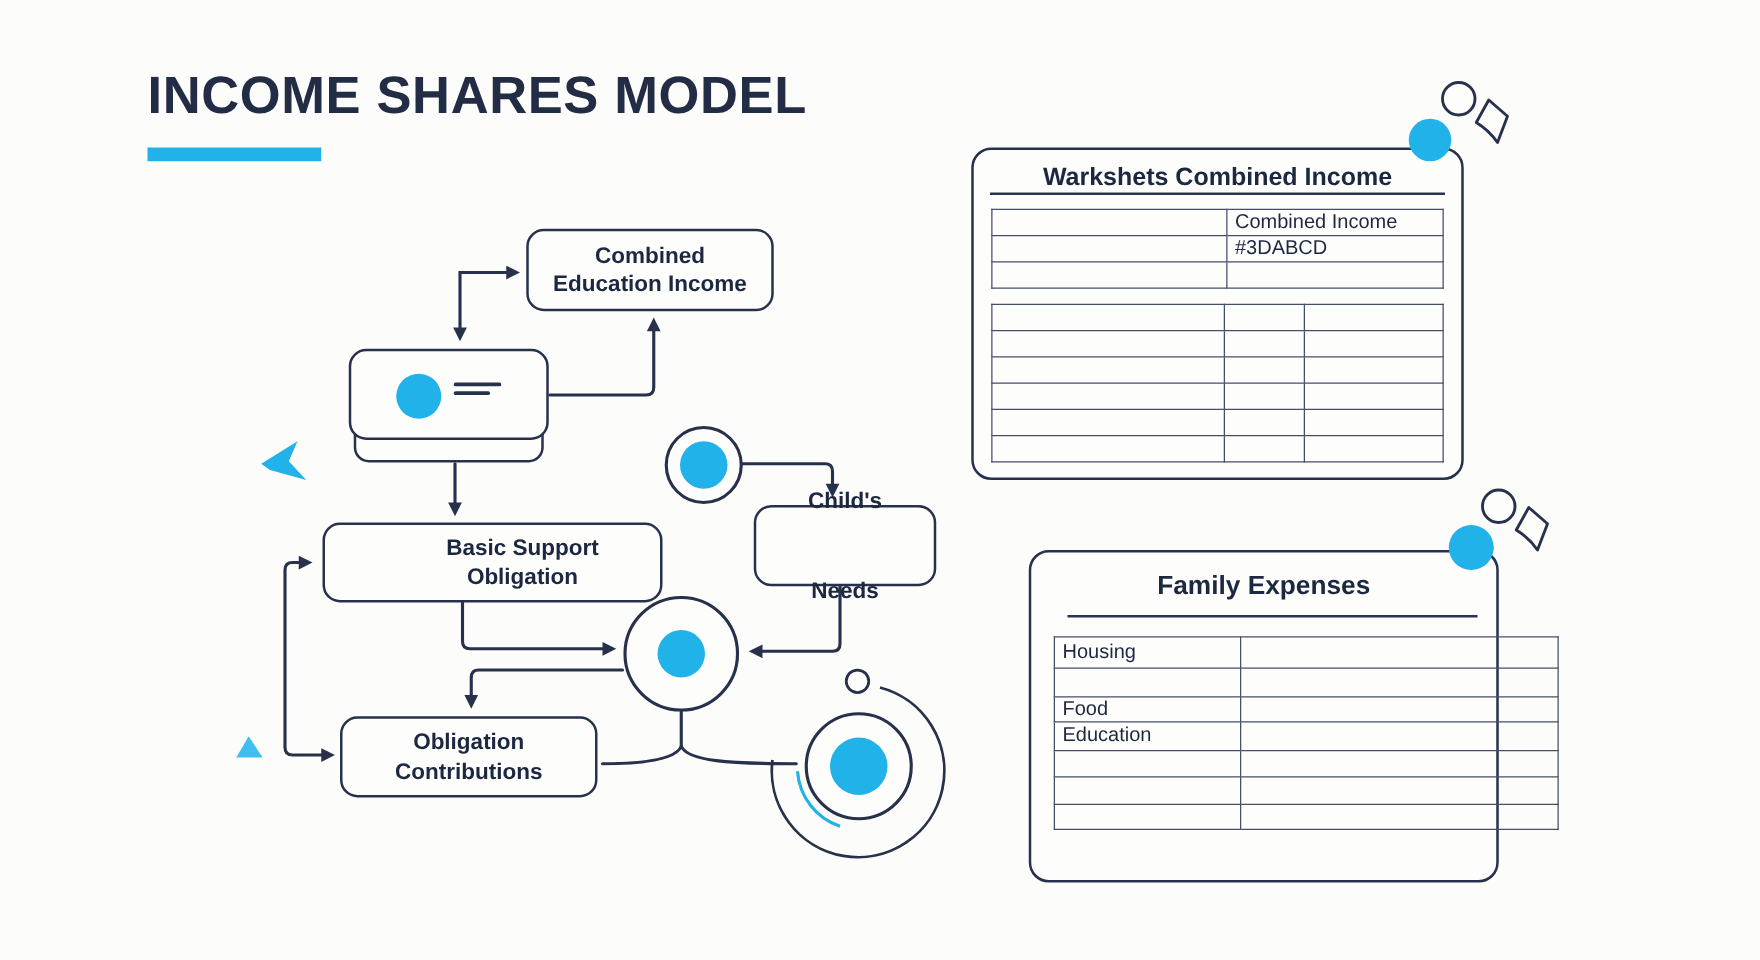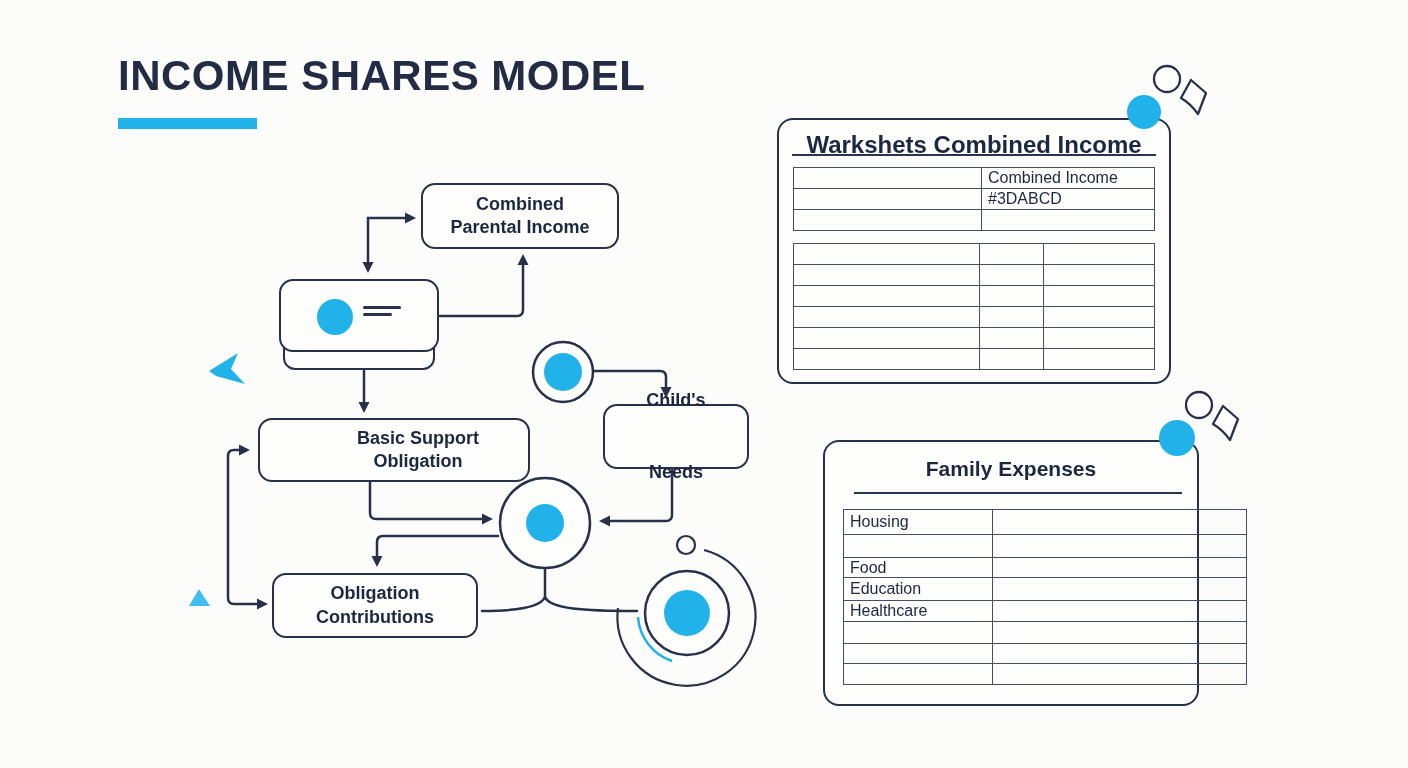--- a/index.html
+++ b/index.html
@@ -31,21 +31,21 @@
         border:2.5px solid #27314b;border-radius:14px;z-index:3;}
   .card .dot{position:absolute;left:36px;top:18px;width:36px;height:36px;border-radius:50%;background:#21b2e9;}
   .card .line1{position:absolute;left:82px;top:25px;width:38px;height:3px;background:#27314b;border-radius:2px;}
   .card .line2{position:absolute;left:82px;top:32px;width:29px;height:3px;background:#27314b;border-radius:2px;}
 
   
   .panel{position:absolute;z-index:4;background:#fdfdfc;border:2.5px solid #27314b;border-radius:16px;}
   .p1{left:777px;top:118px;width:390px;height:262px;}
   .p2{left:823px;top:440px;width:372px;height:262px;}
   .panel-title{position:absolute;left:0;width:100%;text-align:center;font-weight:700;color:#1c2740;}
-  .p1 .panel-title{top:11px;font-size:24px;}
+  .p1 .panel-title{top:11px;font-size:20px;}
   .p2 .panel-title{top:15px;font-size:21px;}
   .rule{position:absolute;height:2px;background:#2a3450;}
   .p1 .rule{left:13px;top:34px;width:364px;}
   .p2 .rule{left:29px;top:50px;width:328px;}
 
   table{border-collapse:collapse;position:absolute;table-layout:fixed;}
   td{border:1.5px solid #444e66;padding:0 0 0 6px;font-size:16px;font-weight:500;color:#1c2740;
      overflow:hidden;white-space:nowrap;vertical-align:middle;}
   .t1{left:14px;top:47px;width:362px;}
   .t1 tr{height:21px;}
@@ -110,21 +110,21 @@
       <circle cx="687" cy="613" r="23" fill="#21b2e9"></circle>
       <path d="M638,617 A50,50 0 0 0 672,661" stroke="#21b2e9" stroke-width="2.5" fill="none"></path>
     </g>
   </svg>
 
   <h1 class="page-title">INCOME SHARES MODEL</h1>
   <div class="title-underline"></div>
 
   <div class="node n-cpi">
     <span>Combined</span>
-    <span>Parental Income</span>
+    <span>Education Income</span>
   </div>
 
   <div class="card-stack"></div>
   <div class="card">
     <div class="dot"></div>
     <div class="line1"></div>
     <div class="line2"></div>
   </div>
 
   <div class="node n-bso">
@@ -212,24 +212,20 @@
           </tr>
       <tr>
             <td class="c1">Food</td>
             <td></td>
           </tr>
       <tr>
             <td class="c1">Education</td>
             <td></td>
           </tr>
       <tr>
-            <td class="c1">Healthcare</td>
-            <td></td>
-          </tr>
-      <tr>
             <td class="c1"></td>
             <td></td>
           </tr>
       <tr>
             <td class="c1"></td>
             <td></td>
           </tr>
       <tr>
             <td class="c1"></td>
             <td></td>

